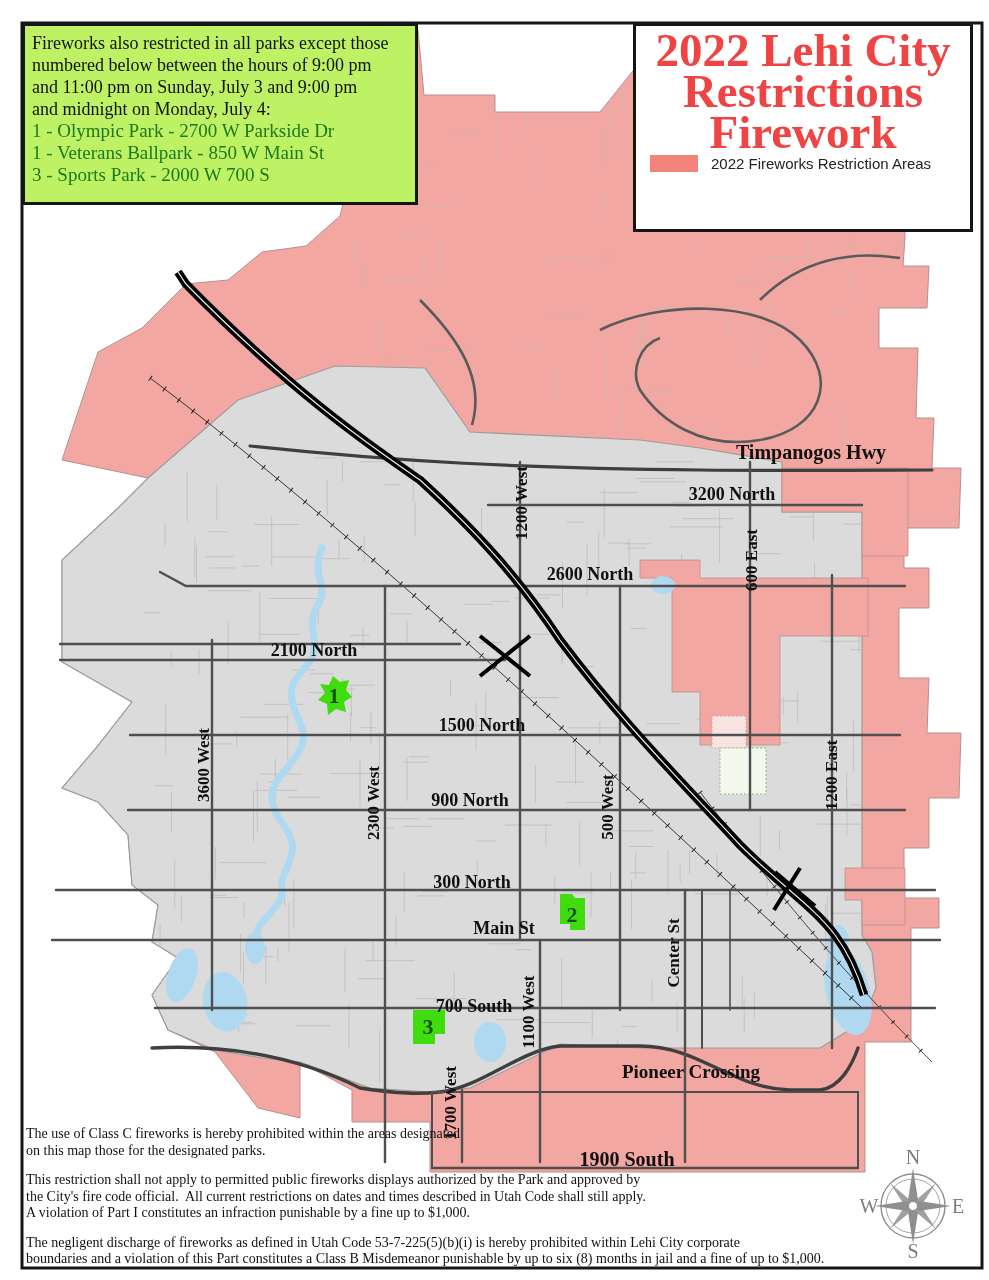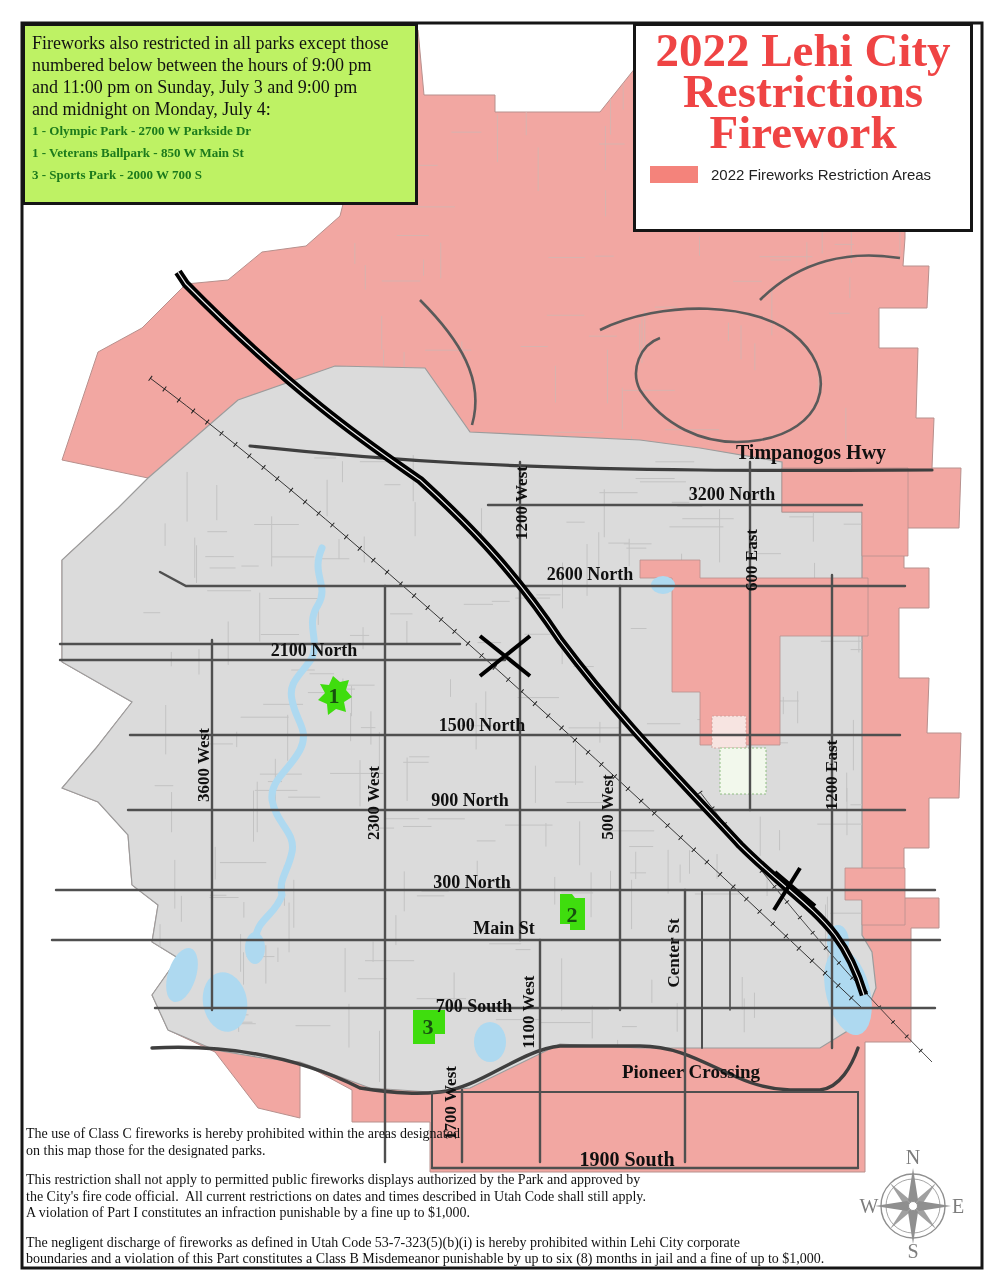--- a/index.html
+++ b/index.html
@@ -4,28 +4,28 @@
 <style>
   html,body{margin:0;padding:0;background:#ffffff;}
   .sheet{position:relative;width:989px;height:1280px;background:#ffffff;overflow:hidden;
          font-family:"Liberation Serif", serif;}
   .sheet svg{position:absolute;left:0;top:0;}
   
   .info-box{position:absolute;left:22px;top:23px;width:396px;min-height:182px;
             background:#bef264;border:3px solid #151515;box-sizing:border-box;
             padding:6px 6px 8px 7px;z-index:5;}
   .info-box .intro-line{font-size:18px;line-height:22px;color:#111;white-space:pre;}
-  .info-box .park-line{font-size:13px;line-height:22px;font-weight:bold;color:#1c7a1c;white-space:pre;}
+  .info-box .park-line{font-size:19px;line-height:22px;font-weight:normal;color:#1c7a1c;white-space:pre;}
   
   .title-box{position:absolute;left:633px;top:23px;width:340px;height:209px;
              background:#ffffff;border:3px solid #151515;box-sizing:border-box;z-index:5;
              text-align:center;}
   .title-line{font-size:47px;font-weight:bold;color:#ef4444;line-height:41px;font-family:"Liberation Serif",serif;}
   .title-wrap{padding-top:4px;}
-  .legend{margin-top:13px;padding:0 0 0 14px;text-align:left;}
+  .legend{margin-top:2px;padding:0 0 0 14px;text-align:left;}
   .legend-row{display:flex;align-items:center;margin-bottom:11px;}
   .legend-swatch{width:48px;height:17px;margin-right:13px;flex:0 0 auto;}
   .legend-label{font-family:"Liberation Sans", sans-serif;font-size:15px;color:#222;white-space:nowrap;}
   
   .footnotes{position:absolute;left:26px;top:1126px;z-index:6;color:#111;}
   .footnotes .fn-line{font-size:14px;line-height:16.5px;white-space:pre;}
   .fn-para{margin-bottom:13px;}
   
   .road-label{font-family:"Liberation Serif",serif;font-weight:bold;fill:#101010;}
   .park-num{font-family:"Liberation Serif",serif;font-weight:bold;fill:#17500f;}
@@ -510,18 +510,18 @@
   <div class="fn-para">
     <div class="fn-line">The use of Class C fireworks is hereby prohibited within the areas designated</div>
     <div class="fn-line">on this map those for the designated parks.</div>
   </div>
   <div class="fn-para">
     <div class="fn-line">This restriction shall not apply to permitted public fireworks displays authorized by the Park and approved by</div>
     <div class="fn-line">the City's fire code official.  All current restrictions on dates and times described in Utah Code shall still apply.</div>
     <div class="fn-line">A violation of Part I constitutes an infraction punishable by a fine up to $1,000.</div>
   </div>
   <div class="fn-para">
-    <div class="fn-line">The negligent discharge of fireworks as defined in Utah Code 53-7-323(5)(b)(i) is hereby prohibited within Lehi City corporate</div>
+    <div class="fn-line">The negligent discharge of fireworks as defined in Utah Code 53-7-225(5)(b)(i) is hereby prohibited within Lehi City corporate</div>
     <div class="fn-line">boundaries and a violation of this Part constitutes a Class B Misdemeanor punishable by up to six (8) months in jail and a fine of up to $1,000.</div>
   </div>
 </div>
 
 </div>
 
 </body></html>

